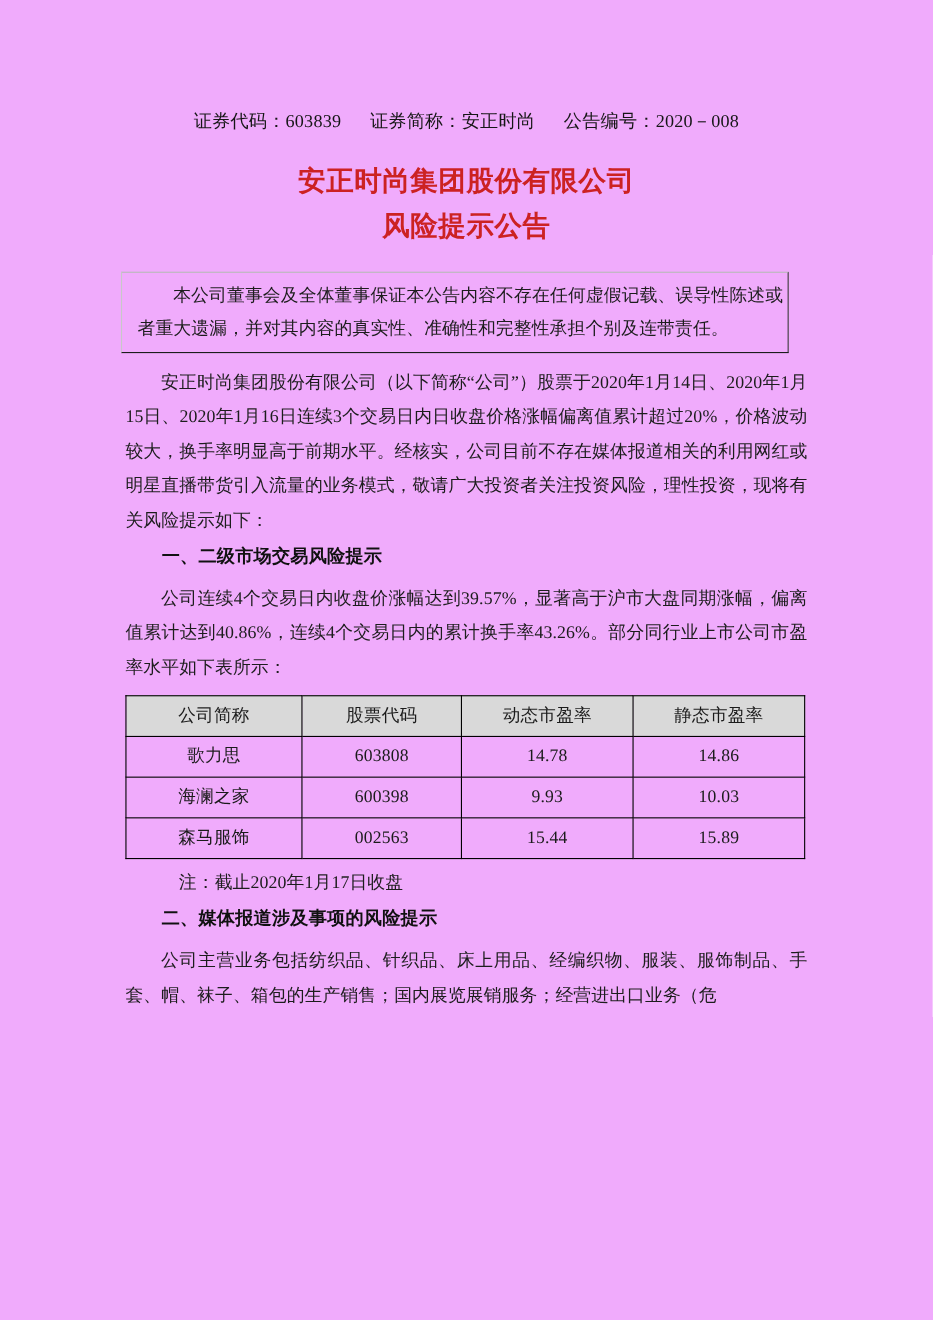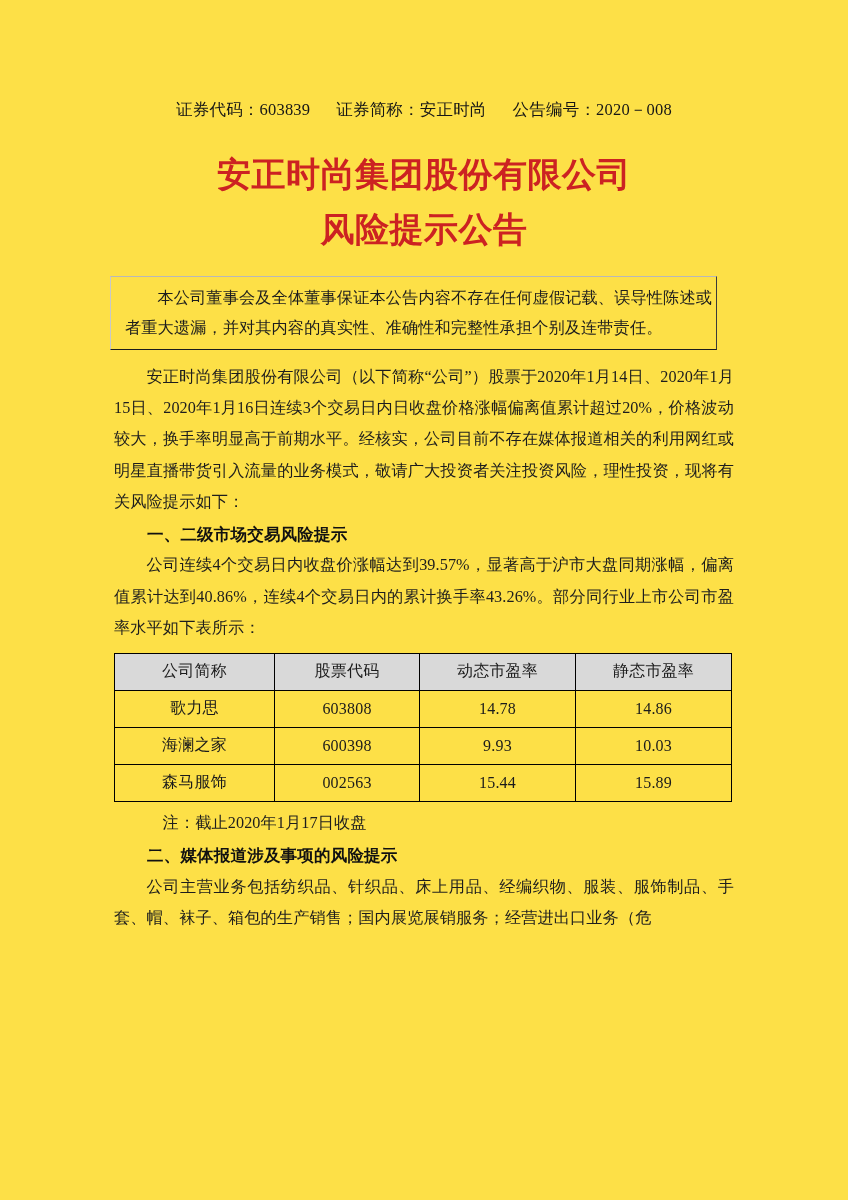--- a/index.html
+++ b/index.html
@@ -8,21 +8,21 @@
     background: #ffffff;
   }
   body {
     font-family: "Liberation Serif", "DejaVu Serif", serif;
     color: #1a1a1a;
   }
   #page {
     position: relative;
     width: 848px;
     height: 1200px;
-    background: #fde047;
+    background: #f0abfc;
     overflow: hidden;
     box-sizing: border-box;
   }
   .sheet {
     position: absolute;
     left: 114px;
     top: 0;
     width: 620px;
   }
 
@@ -38,23 +38,23 @@
   }
   .doc-header .seg { display: inline-block; }
   .doc-header .gap { display: inline-block; width: 26px; }
 
   
   .title-block {
     margin-top: 26px;
     text-align: center;
   }
   .title-line {
-    font-family: Liberation Sans, sans-serif;
+    font-family: Liberation Mono, monospace;
     font-weight: bold;
-    font-size: 34px;
+    font-size: 25px;
     line-height: 1.62;
     letter-spacing: 0.5px;
     color: #cc2222;
   }
 
   
   .disclaim-box {
     margin-top: 19px;
     margin-left: -4px;
     width: 607px;
@@ -82,21 +82,21 @@
     margin: 0;
     padding: 0;
     font-size: 16.2px;
     line-height: 1.92;
     text-align: justify;
     text-justify: inter-ideograph;
     letter-spacing: 0.1px;
     color: #1d1d1d;
   }
   p.body.lead { margin-top: 12px; }
-  p.body.tight { margin-top: 0; }
+  p.body.tight { margin-top: 8px; }
 
   h2.section {
     margin: 1px 0 0 0;
     padding: 0;
     font-family: "DejaVu Sans", "Liberation Sans", sans-serif;
     font-weight: bold;
     font-size: 16.5px;
     line-height: 1.92;
     text-indent: 2em;
     letter-spacing: 0.2px;

